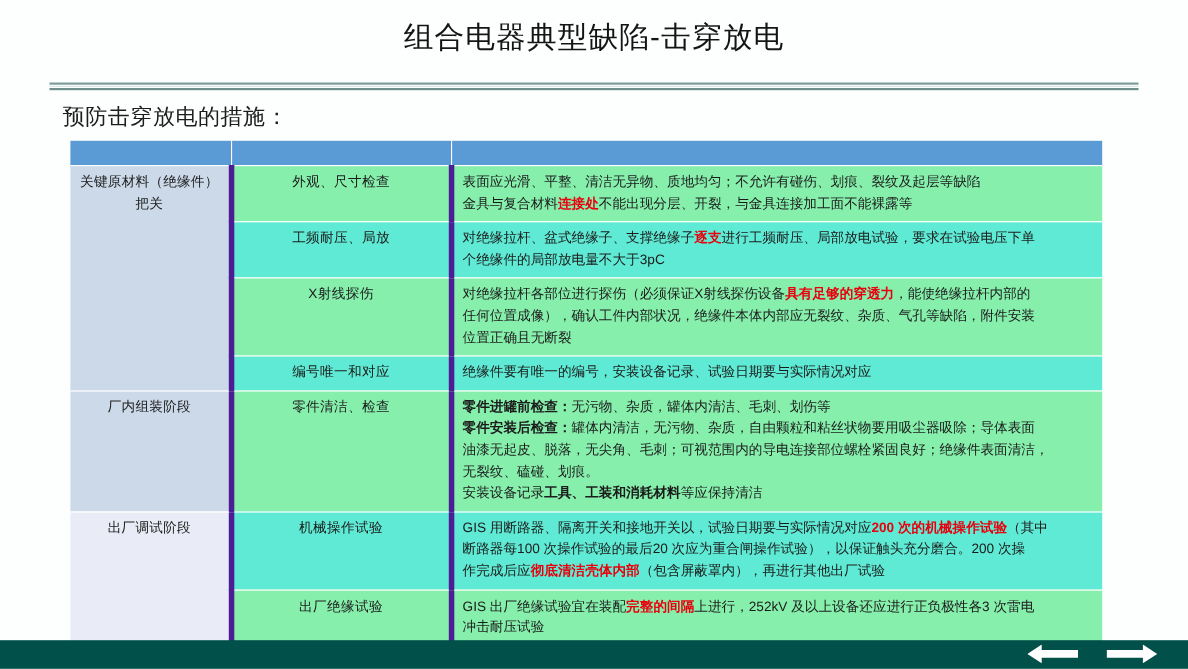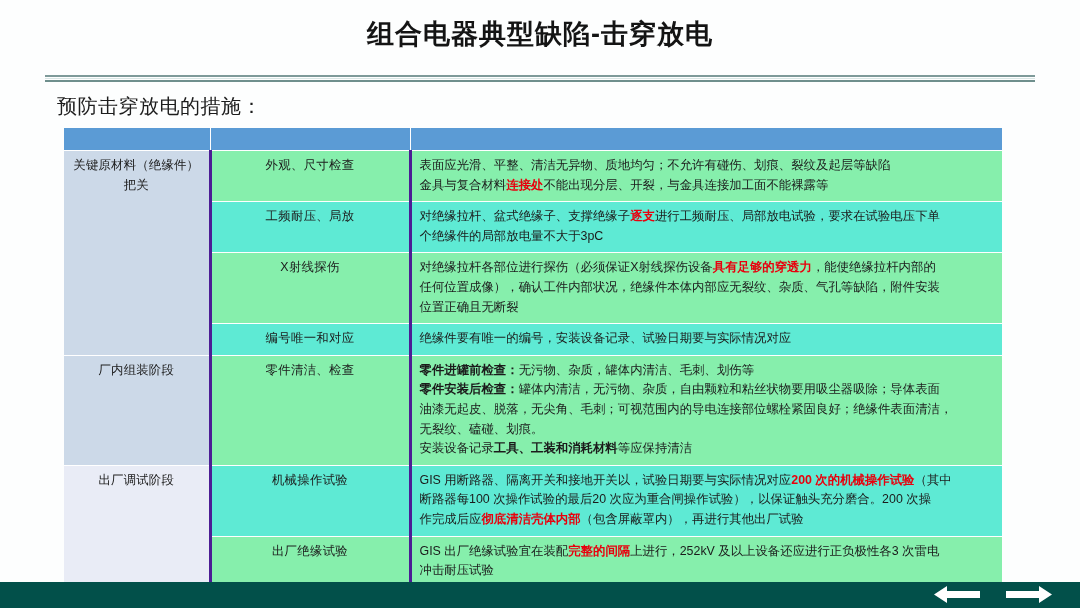--- a/index.html
+++ b/index.html
@@ -22,21 +22,21 @@
   }
 
   
   .title {
     position: absolute;
     top: 18px;
     left: 0;
     width: 1080px;
     text-align: center;
     font-size: 27px;
-    font-weight: 700;
+    font-weight: 400;
     letter-spacing: 1px;
     color: #141414;
     line-height: 1.2;
     white-space: nowrap;
   }
 
   
   .divider {
     position: absolute;
     left: 45px;
@@ -91,21 +91,21 @@
     border-right: 1px solid #ffffff;
     border-bottom: 1px solid #ffffff;
   }
   table.matrix th:last-child { border-right: none; }
 
   table.matrix td {
     padding: 5px 8px 6px 8px;
     vertical-align: top;
     font-size: 12.4px;
     line-height: 1.58;
-    border-right: 3px solid #4c1d95;
+    border-right: 5px solid #4c1d95;
     border-bottom: 1px solid #ffffff;
     color: #1b1b1b;
   }
   table.matrix td:last-child { border-right: none; }
 
   
   td.stage, td.item {
     text-align: center;
     vertical-align: top;
     padding-top: 9px;

